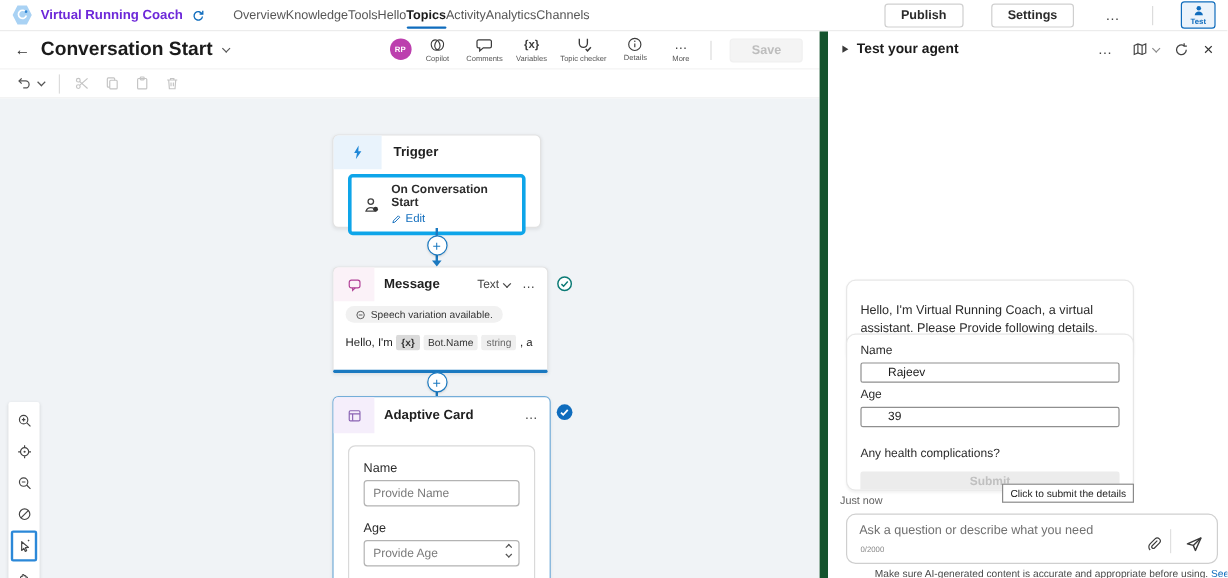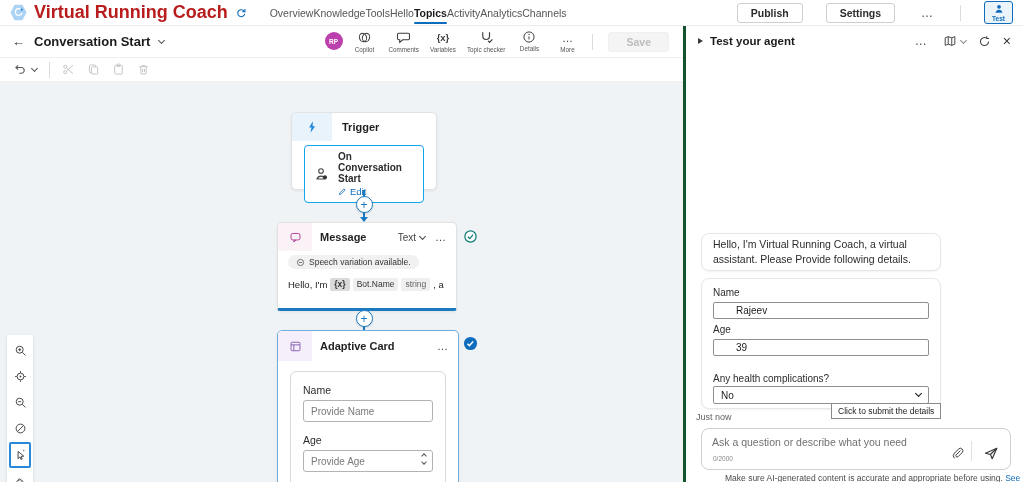--- a/index.html
+++ b/index.html
@@ -7,54 +7,54 @@
   font-family:"Liberation Sans","DejaVu Sans",sans-serif;color:#252525;}
 .app{position:relative;width:1023px;height:482px;overflow:hidden;}
 .ic{display:inline-flex;align-items:center;justify-content:center;line-height:0;}
 .ic svg{display:block;}
 .chev{width:5px;height:5px;border-right:1.3px solid currentColor;border-bottom:1.3px solid currentColor;transform:rotate(45deg);display:inline-block;}
 .vdiv{width:1px;height:16px;background:#dcdcdc;display:inline-block;}
 
 
 .topbar{position:absolute;top:0;left:0;width:1023px;height:26px;background:#fff;border-bottom:1px solid #ececec;display:flex;align-items:center;padding:0 10px;gap:7px;z-index:9;}
 .logo{width:17px;height:17px;background:#a9d2f4;clip-path:polygon(27% 4%,73% 4%,97% 50%,73% 96%,27% 96%,3% 50%);display:flex;align-items:center;justify-content:center;}
-.app-title{font-size:18px;font-weight:bold;color:#b91c1c;white-space:nowrap;}
+.app-title{font-size:11px;font-weight:bold;color:#6d28d9;white-space:nowrap;}
 .nav{display:flex;margin-left:16px;font-size:10.5px;color:#555;height:26px;align-items:center;}
 .nav-item{position:relative;height:26px;display:flex;align-items:center;cursor:pointer;white-space:nowrap;}
 .nav-item.active{font-weight:bold;color:#1b1b1b;}
 .nav-item.active::after{content:"";position:absolute;left:0;right:0;bottom:2px;height:2px;border-radius:2px;background:#0f6cbd;}
 .topbar-right{margin-left:auto;display:flex;align-items:center;gap:23px;}
 .btn{border:1px solid #cfcfcf;background:#fff;border-radius:3px;font-size:10.5px;font-weight:bold;color:#2b2b2b;padding:3px 13px;cursor:pointer;font-family:inherit;}
 .more-dots{font-size:12px;color:#444;letter-spacing:1px;cursor:pointer;padding:0 3px;}
 .test-btn{border:1px solid #0f6cbd;background:#ebf3fb;color:#0f6cbd;border-radius:3px;display:flex;flex-direction:column;align-items:center;padding:2px 7px 1px;gap:1px;cursor:pointer;font-family:inherit;}
 .test-btn .lbl{font-size:6.5px;font-weight:bold;}
 
 
 .topic-toolbar{position:absolute;top:26px;left:0;width:683px;height:32px;background:#fff;border-bottom:1px solid #f0f0f0;display:flex;align-items:center;padding:0 14px 0 12px;gap:9px;}
 .back{font-size:13px;color:#333;cursor:pointer;}
-.topic-name{font-size:13px;font-weight:bold;color:#1b1b1b;white-space:nowrap;}
+.topic-name{font-size:16px;font-weight:bold;color:#1b1b1b;white-space:nowrap;}
 .tools{margin-left:auto;display:flex;align-items:flex-start;gap:6px;}
 .avatar{width:18px;height:18px;border-radius:50%;background:#bc3fae;color:#fff;font-size:6.5px;font-weight:bold;display:flex;align-items:center;justify-content:center;margin-top:2px;}
 .tool{display:flex;flex-direction:column;align-items:center;gap:1px;min-width:32px;color:#3b3b3b;cursor:pointer;padding:0 2px;}
 .tool .tlbl{font-size:6.3px;color:#555;white-space:nowrap;}
 .varglyph{font-size:9.5px;font-weight:bold;color:#3b3b3b;height:15px;display:flex;align-items:center;}
 .save-btn{border:1px solid #f0f0f0;background:#f4f4f4;color:#bdbdbd;border-radius:3px;font-size:10.5px;font-weight:bold;padding:3px 17px;margin-left:6px;font-family:inherit;}
 
 
 .edit-toolbar{position:absolute;top:58px;left:0;width:683px;height:24px;background:#fff;border-bottom:1px solid #f0f0f0;display:flex;align-items:center;padding:0 14px;gap:12px;color:#c4c4c4;}
 .edit-toolbar .undo{color:#555;display:flex;align-items:center;gap:5px;cursor:pointer;}
 
 
 .canvas{position:absolute;top:82px;left:0;width:683px;height:400px;background:#f0f3f6;overflow:hidden;}
 .node{position:absolute;background:#fff;border:1px solid #e2e2e2;border-radius:5px;box-shadow:0 1px 3px rgba(0,0,0,.07);}
 .node-header{display:flex;align-items:center;height:28px;}
 .icon-cell{height:100%;display:flex;align-items:center;justify-content:center;border-radius:4px 0 0 0;}
 .node-title{font-size:11px;font-weight:bold;color:#1f1f1f;margin-left:10px;white-space:nowrap;}
 .hdots{font-size:11px;color:#444;letter-spacing:1px;cursor:pointer;}
-.inner-card{margin:4px 12px 10px;border:1px solid #0ea5e9;border-radius:4px;padding:5px 9px;display:flex;align-items:center;gap:8px;background:#fff;}
+.inner-card{margin:4px 12px 10px;border:3px solid #0ea5e9;border-radius:4px;padding:5px 9px;display:flex;align-items:center;gap:8px;background:#fff;}
 .step-name{font-size:10px;font-weight:bold;color:#2c2c2c;}
 .edit-link{display:flex;align-items:center;gap:3px;color:#0f6cbd;font-size:9.5px;margin-top:2px;cursor:pointer;}
 .edit-link span{}
 .conn{position:absolute;width:2px;background:#1b79c0;}
 .conn-arrow{position:absolute;width:0;height:0;border-top:5px solid #1b79c0;border-left:4px solid transparent;border-right:4px solid transparent;}
 .plus-btn{position:absolute;width:17px;height:17px;border-radius:50%;background:#fff;border:1px solid #1b79c0;color:#1b79c0;font-size:12px;display:flex;align-items:center;justify-content:center;cursor:pointer;box-shadow:0 1px 2px rgba(0,0,0,.15);z-index:3;}
 .pill{margin:4px 0 0 10px;display:inline-flex;align-items:center;gap:4px;background:#f1f1f1;border-radius:9px;padding:2px 8px;font-size:8.5px;color:#333;}
 .msg-textrow{margin:7px 10px 0;display:flex;align-items:center;gap:3px;font-size:9.5px;color:#222;white-space:nowrap;overflow:hidden;}
 .chip{font-size:8.5px;padding:1.5px 4px;border-radius:2px;background:#efefef;color:#333;}
 .chip.x{background:#dadada;font-weight:bold;}
@@ -67,28 +67,28 @@
 .spinner{position:absolute;right:7px;top:4px;display:flex;flex-direction:column;gap:2px;color:#555;}
 .spinner .chev{width:4px;height:4px;}
 .spinner .up{transform:rotate(-135deg);}
 
 
 .canvas-tools{position:absolute;left:7px;top:253px;width:26px;background:#fff;box-shadow:0 1px 3px rgba(0,0,0,.12);border-radius:2px;display:flex;flex-direction:column;align-items:center;padding:3px 0;gap:2px;z-index:5;}
 .ctool{width:22px;height:24px;display:flex;align-items:center;justify-content:center;color:#444;cursor:pointer;}
 .ctool.selected{border:2px solid #2b88d8;border-radius:2px;height:26px;}
 
 
-.panel{position:absolute;top:26px;left:683px;width:340px;height:456px;background:#fff;border-left:3px solid #14532d;overflow:hidden;}
+.panel{position:absolute;top:26px;left:683px;width:340px;height:456px;background:#fff;border-left:7px solid #14532d;overflow:hidden;}
 .panel-header{height:30px;display:flex;align-items:center;padding:0 12px;gap:7px;}
 .tri{width:0;height:0;border-left:5px solid #3a3a3a;border-top:3.5px solid transparent;border-bottom:3.5px solid transparent;}
 .panel-title{font-size:11.5px;font-weight:bold;color:#1b1b1b;}
 .panel-icons{margin-left:auto;display:flex;align-items:center;gap:12px;color:#424242;}
 .panel-icons .close{font-size:14px;line-height:1;cursor:pointer;color:#333;}
 .bubble{position:absolute;left:15px;width:240px;background:#fff;border:1px solid #e7e7e7;border-radius:8px;box-shadow:0 1px 2px rgba(0,0,0,.05);}
-.bot-msg{top:207px;padding:3px 11px;font-size:10.5px;line-height:1.45;color:#2b2b2b;}
+.bot-msg{top:207px;padding:18px 11px;font-size:10.5px;line-height:1.45;color:#2b2b2b;}
 .chat-card{top:252px;height:131px;padding:6px 11px;overflow:hidden;}
 .cc-label{font-size:10px;color:#2c2c2c;margin:2px 0 2px;}
 .cc-input{width:100%;height:17px;border:1px solid #8f8f8f;border-radius:2px;font-size:10px;padding:0 22px;font-family:inherit;color:#1b1b1b;background:#fff;outline:none;}
 .cc-select{margin-top:2px;height:18px;border:1px solid #8f8f8f;border-radius:2px;display:flex;align-items:center;justify-content:space-between;padding:0 7px;font-size:10px;color:#1b1b1b;cursor:pointer;}
 .cc-select .chev{border-width:1.6px;margin-top:-3px;color:#111;}
 .cc-submit{margin-top:7px;width:100%;height:17px;background:#ececec;border:none;border-radius:2px;color:#c0c0c0;font-size:10px;font-weight:bold;font-family:inherit;}
 .timestamp{position:absolute;left:10px;top:386px;font-size:9px;color:#616161;}
 .tooltip{position:absolute;left:145px;top:377px;background:#fff;border:1px solid #8a8a8a;padding:2px 6px;font-size:8.5px;color:#1b1b1b;white-space:nowrap;z-index:6;}
 .chat-input{position:absolute;left:15px;top:402px;width:310px;height:42px;border:1px solid #cfcfcf;border-radius:8px;background:#fff;}
 .chat-input input{position:absolute;top:7px;left:10px;width:230px;border:none;outline:none;font-size:10.5px;font-family:inherit;color:#1b1b1b;background:transparent;}
@@ -233,21 +233,21 @@
       </span>
     <span class="ic">
         <svg width="13" height="13" viewBox="0 0 16 16" fill="none" stroke="currentColor" stroke-width="1.2">
           <path d="M2.8 4.5h10.4M6.3 4.5V3h3.4v1.5M4.4 4.5l.7 9h5.8l.7-9M6.8 7v4M9.2 7v4"></path>
         </svg>
       </span>
   </div>
 
   <div class="canvas">
 
-    <div class="node" style="left:291px;top:30px;width:146px;height:78px;">
+    <div class="node" style="left:277px;top:30px;width:174px;height:78px;">
       <div class="node-header">
         <span class="icon-cell" style="width:40px;background:#e9f3fc;">
           <span class="ic">
               <svg width="14" height="14" viewBox="0 0 16 16">
                 <path d="M9 1.5 4.7 8.6h2.7L6.3 14.5 11.6 7H8.7z" fill="#1f87d7"></path>
               </svg>
             </span>
         </span>
         <span class="node-title">Trigger</span>
       </div>
@@ -429,24 +429,20 @@
     <div class="bubble bot-msg">
       <span>Hello, I'm Virtual Running Coach, a virtual assistant. Please Provide following details.</span>
     </div>
 
     <div class="bubble chat-card">
       <div class="cc-label">Name</div>
       <input class="cc-input" value="Rajeev" style="">
       <div class="cc-label" style="margin-top:5px">Age</div>
       <input class="cc-input" value="39" style="">
       <div class="cc-label" style="margin-top:17px">Any health complications?</div>
-      <div class="cc-select">
-        <span>No</span>
-        <span class="chev"></span>
-      </div>
       <button class="cc-submit">Submit</button>
     </div>
 
     <span class="timestamp">Just now</span>
     <span class="tooltip">Click to submit the details</span>
 
     <div class="chat-input">
       <input placeholder="Ask a question or describe what you need" style="">
       <span class="counter">0/2000</span>
       <span class="clip ic">

